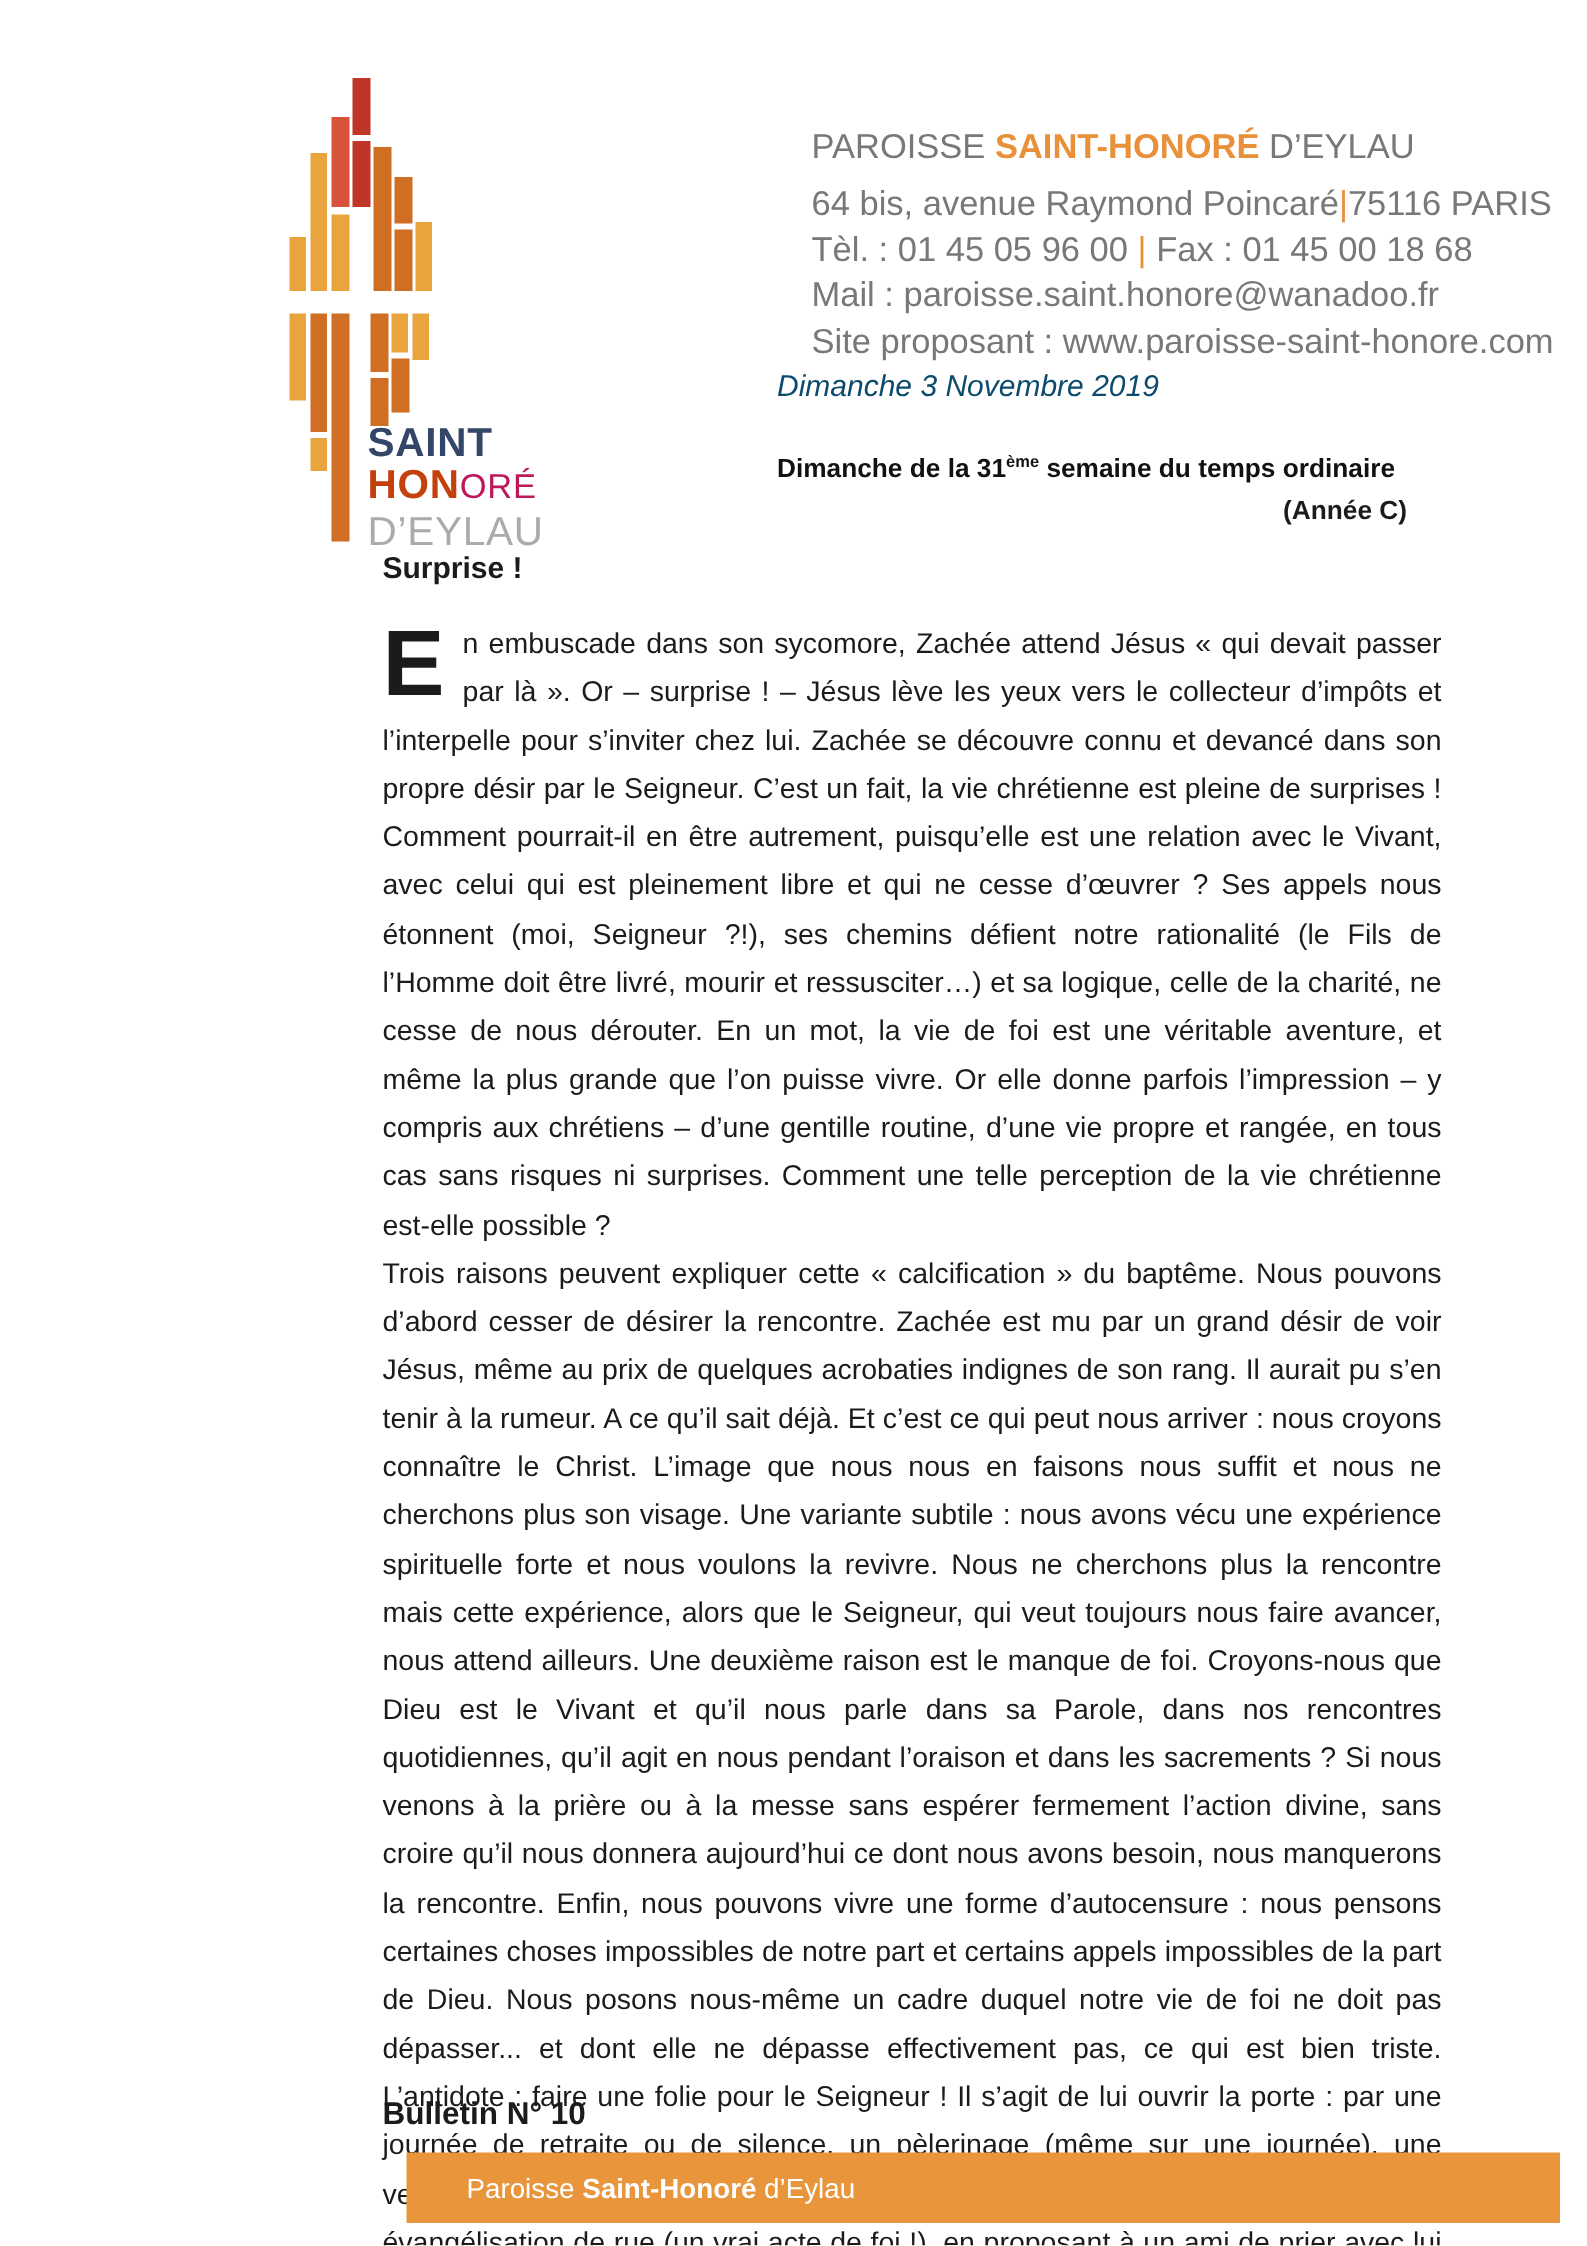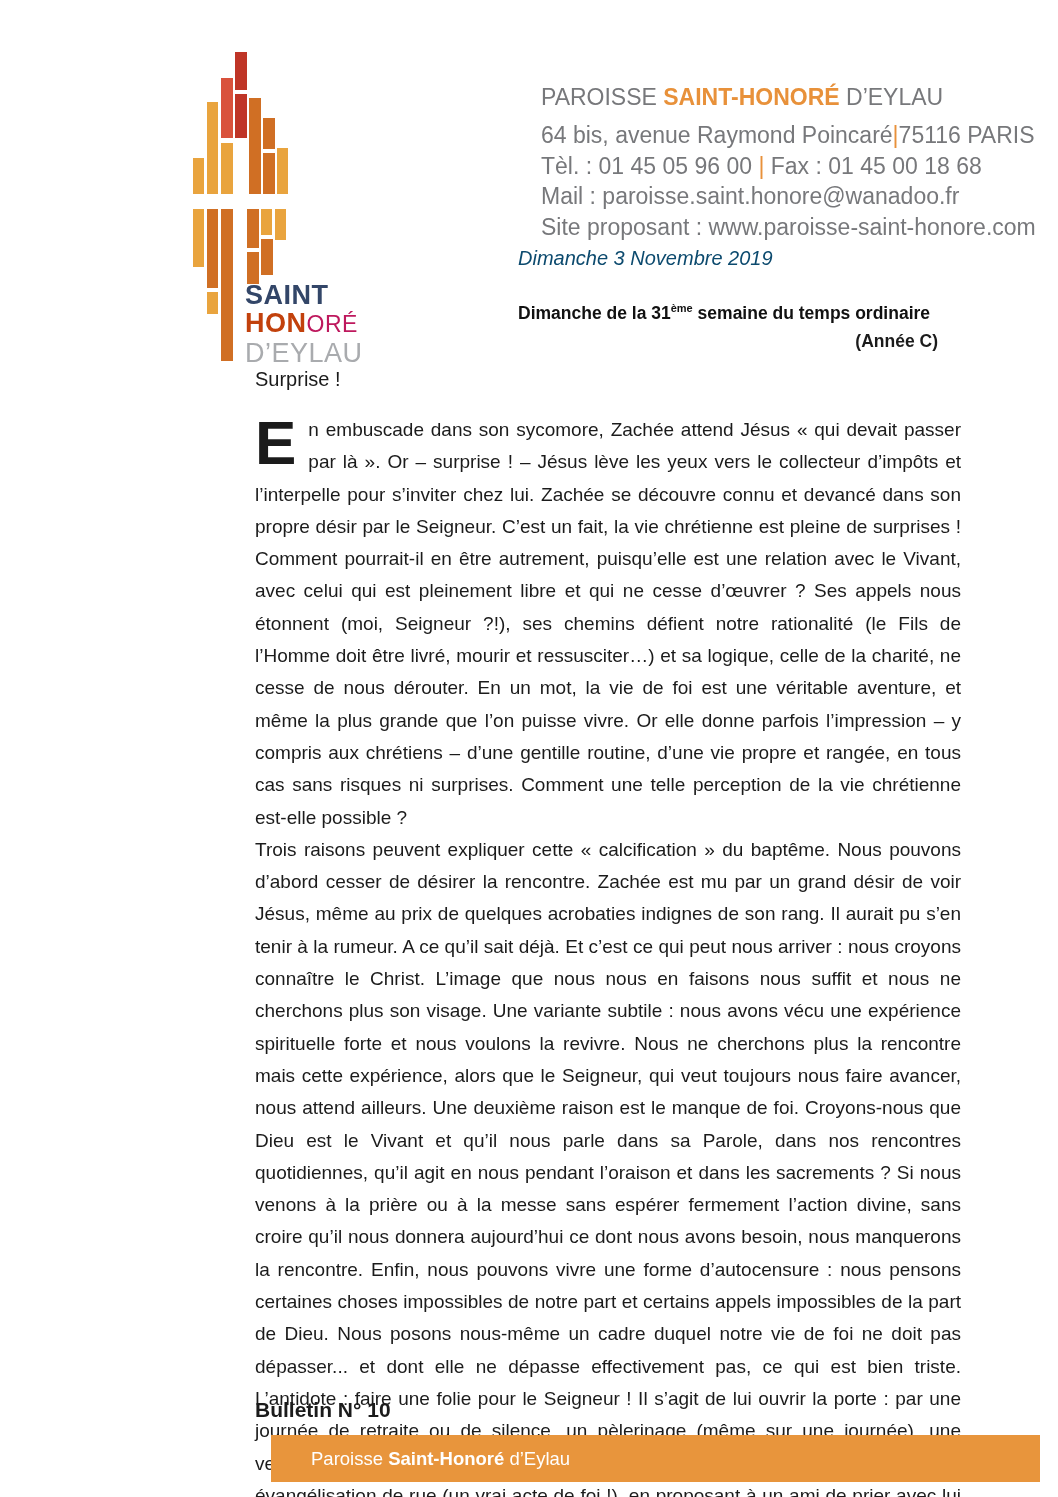--- a/index.html
+++ b/index.html
@@ -35,21 +35,21 @@
 
   
   .date-line { position:absolute; left:518px; top:247px; font-size:20px; color:#0c4a6e;font-style:italic; }
   .subtitle-block { position:absolute; left:518px; top:288px; width:420px;margin-top:14px; }
   .subtitle-main { font-size:17.5px; font-weight:700; color:#111; }
   .subtitle-main sup { font-size:11px; }
   .subtitle-year { font-size:17.5px; font-weight:700; text-align:right; margin-top:7px; }
 
   
   .article { position:absolute; left:255px; top:368px; width:706px; }
-  .article-title { font-size:20px; font-weight:400; margin:0 0 23px 0; }
+  .article-title { font-size:20px; font-weight:700; margin:0 0 23px 0; }
   .body-text { font-size:19px; line-height:32.3px; text-align:justify; }
   .body-text p { margin:0; }
   .dropcap {
     float:left;
     font-size:62px; line-height:52px;
     font-weight:700;
     padding:3px 12px 0 0;
   }
   .bulletin { position:absolute; left:255px; top:1398px; font-size:21px; font-weight:700; }
 

